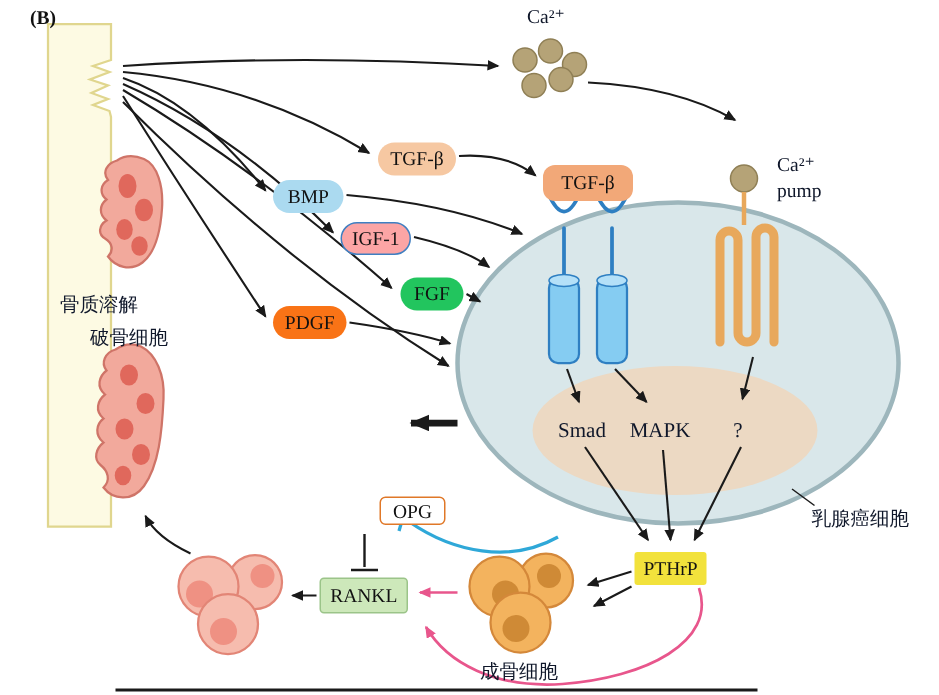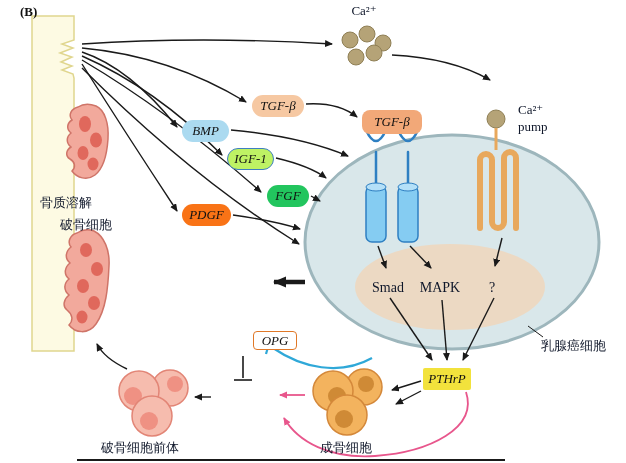--- a/index.html
+++ b/index.html
@@ -3,21 +3,21 @@
 <meta charset="utf-8">
 <style>
   * { margin:0; padding:0; box-sizing:border-box; }
   html,body { background:#ffffff; }
   body { font-family:"Liberation Serif","DejaVu Serif",serif; }
   .canvas { position:relative; width:626px; height:463px; background:#ffffff; overflow:hidden; }
   .svg-layer { position:absolute; left:0; top:0; width:626px; height:463px; }
   .lbl { position:absolute; color:#0f172a; font-size:13px; line-height:1.15; white-space:nowrap; }
   .ctr { text-align:center; }
   .node { position:absolute; display:flex; align-items:center; justify-content:center;
-          font-size:13px; color:#111; white-space:nowrap;font-style:italic; }
+          font-size:13px; color:#111; white-space:nowrap; }
   .pill { border-radius:12px; }
   .panel { position:absolute; left:20px; top:4px; font-size:13px; font-weight:bold; color:#111; }
   .bottom-rule { position:absolute; left:77px; top:459px; width:428px; height:2px; background:#1a1a1a; }
 </style>
 </head>
 <body>
 
 <div class="canvas">
 
   <svg class="svg-layer" viewBox="0 0 626 463">
@@ -155,44 +155,44 @@
   </svg>
 
   <div class="panel">(B)</div>
 
   <div class="lbl ctr" style="left:340px; top:4px; width:48px;">Ca²⁺</div>
 
   <div class="node pill" style="left:252px; top:95px; width:52px; height:22px; background:#f6c8a2;">TGF-β</div>
 
   <div class="node pill" style="left:182px; top:120px; width:47px; height:22px; background:#abdaf0;">BMP</div>
 
-  <div class="node" style="left:227px; top:148px; width:47px; height:22px; background:#bef264; border:1.5px solid #3f7fc1; border-radius:11px;">IGF-1</div>
+  <div class="node" style="left:227px; top:148px; width:47px; height:22px; background:#fca5a5; border:1.5px solid #3f7fc1; border-radius:11px;">IGF-1</div>
 
   <div class="node pill" style="left:267px; top:185px; width:42px; height:22px; background:#22c55e;">FGF</div>
 
   <div class="node pill" style="left:182px; top:204px; width:49px; height:22px; background:#f97316;">PDGF</div>
 
   <div class="node" style="left:362px; top:110px; width:60px; height:24px; background:#f2a878; border-radius:8px;">TGF-β</div>
 
   <div class="lbl" style="left:518px; top:103px;">Ca²⁺</div>
   <div class="lbl" style="left:518px; top:120px;">pump</div>
 
   <div class="lbl ctr" style="left:366px; top:280px; width:44px; font-size:14px;">Smad</div>
   <div class="lbl ctr" style="left:414px; top:280px; width:52px; font-size:14px;">MAPK</div>
   <div class="lbl ctr" style="left:484px; top:280px; width:16px; font-size:14px;">?</div>
 
 
   <div class="node" style="left:423px; top:368px; width:48px; height:22px; background:#f2e23c; border-radius:2px;">PTHrP</div>
 
   <div class="node" style="left:221px; top:331px; width:44px; height:19px; background:#ffffff; border:1.5px solid #e07828; border-radius:4px;margin-left:32px;">OPG</div>
 
+  <div class="node" style="left:213px; top:385px; width:59px; height:24px; background:#cde8ba; border:1px solid #9bc489; border-radius:3px;">RANKL</div>
 
   <div class="lbl" style="left:40px; top:196px;">骨质溶解</div>
   <div class="lbl" style="left:60px; top:218px;">破骨细胞</div>
 
-  <div class="lbl ctr" style="left:90px; top:441px; width:100px;">破骨细胞前体</div>
 
   <div class="lbl ctr" style="left:313px; top:441px; width:66px;">成骨细胞</div>
 
   <div class="lbl" style="left:541px; top:339px;">乳腺癌细胞</div>
 
   <div class="bottom-rule"></div>
 </div>
 
 </body></html>

